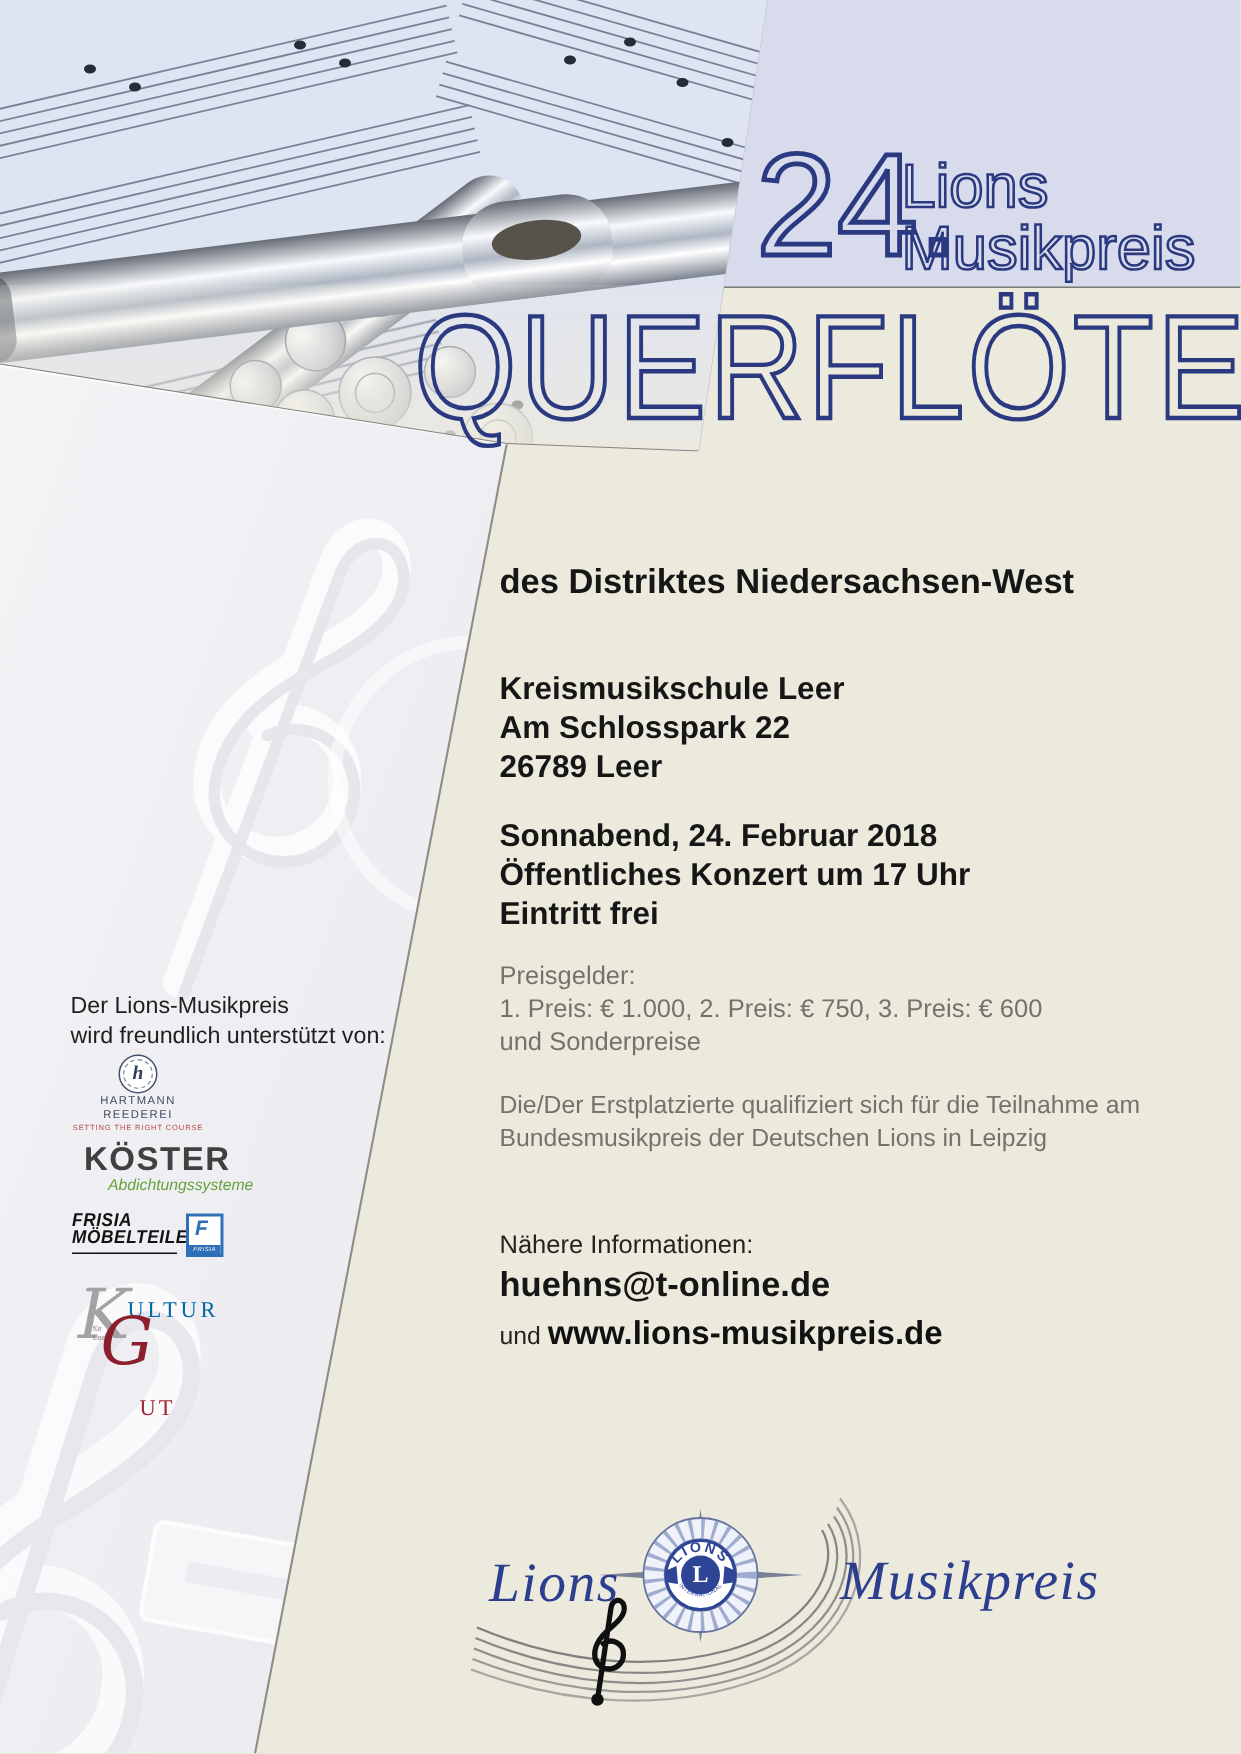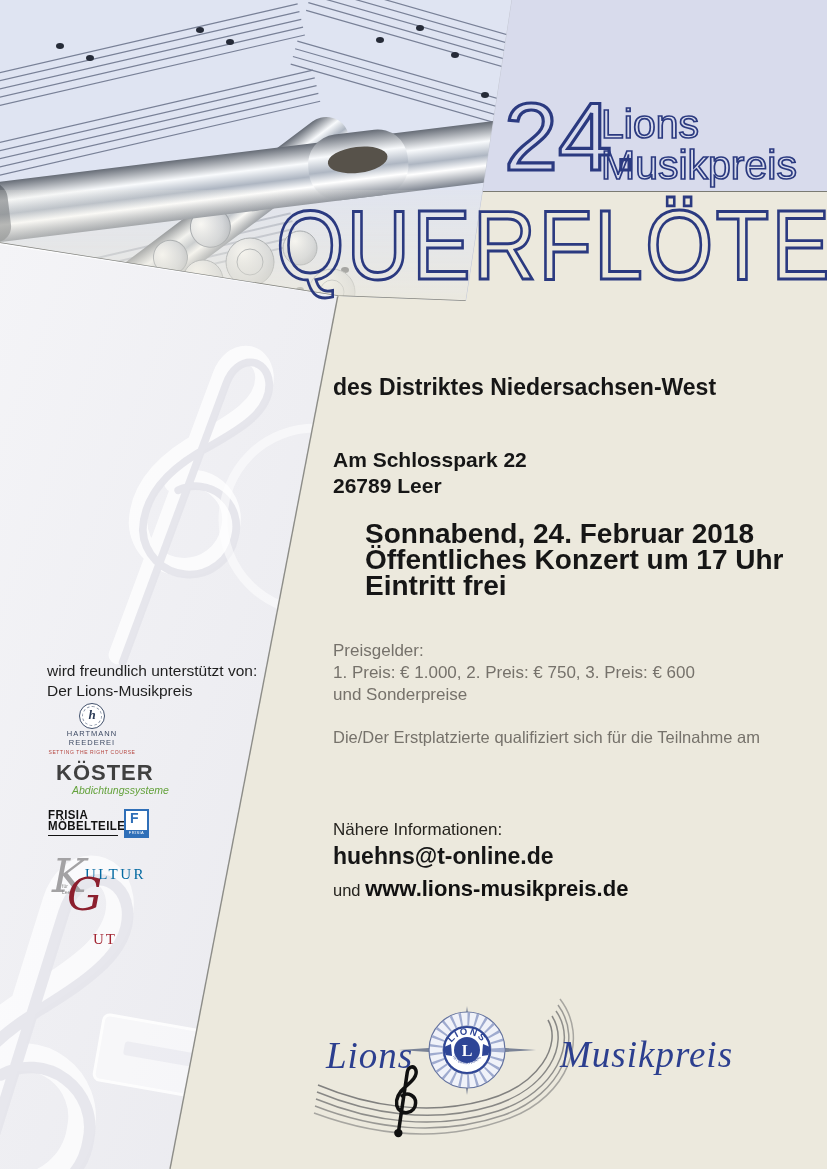--- a/index.html
+++ b/index.html
@@ -20,21 +20,21 @@
   }
   .num{left:468px;top:88px;font-size:97px;margin-left:36px;}
   .brand{left:601px;top:104px;font-size:41px;line-height:40px;}
   .instr{left:276px;top:196px;font-size:88px;letter-spacing:2px;
          transform:scaleY(1.12);transform-origin:left top;}
 
   
   .col{left:333px;color:#161616;}
   .district{top:374px;font-size:23px;font-weight:bold;}
   .venue{top:447px;font-size:21px;font-weight:bold;line-height:26px;}
-  .event{top:521px;font-size:28px;font-weight:bold;line-height:26px;margin-left:32px;}
+  .event{top:545px;font-size:21px;font-weight:bold;line-height:26px;}
   .muted{color:#76726b;}
   .prizes{top:640px;font-size:17px;line-height:22px;}
   .qual{top:726px;font-size:16.5px;line-height:22px;}
   .infohead{top:820px;font-size:17px;color:#26241f;}
   .email{top:843px;font-size:23px;font-weight:bold;}
   .undline{top:876px;font-size:16.5px;color:#26241f;}
   .undline b{font-size:22px;color:#111;margin-top:40px;}
 
   
   .sideintro{left:47px;top:661px;font-size:15.5px;line-height:20px;color:#1f1f1f;}
@@ -45,21 +45,21 @@
   .h-circ:before{content:"";position:absolute;inset:2px;border:1px dashed #8b95a8;border-radius:50%;}
   .h-circ span{position:absolute;left:0;right:0;top:3px;font-family:"Liberation Serif",serif;
                font-style:italic;font-weight:bold;font-size:13px;color:#2e3d58;}
   .h-name{margin-top:0;font-size:7.5px;letter-spacing:1px;color:#3d4a63;font-weight:normal;}
   .h-tag{margin-top:2px;font-size:5px;letter-spacing:.6px;color:#b5453f;}
 
   .koester{left:56px;top:760px;}
   .k-name{font-size:22px;font-weight:800;color:#404040;letter-spacing:1px;}
   .k-sub{font-size:10.5px;font-style:italic;color:#64a23c;margin:-2px 0 0 16px;}
 
-  .frisia{left:48px;top:809px;display:flex;gap:6px;align-items:flex-start;}
+  .frisia{left:48px;top:809px;display:flex;gap:6px;align-items:flex-start;font-style:italic;}
   .f-text{width:70px;border-bottom:1.5px solid #121212;padding-bottom:2px;color:#121212;}
   .f-l1,.f-l2{font-size:11.5px;font-weight:900;letter-spacing:.4px;line-height:11px;transform:scaleY(1.08);transform-origin:left top;}
   .f-gmbh{font-size:5px;font-weight:normal;letter-spacing:0;}
   .f-badge{width:21px;height:25px;border:2px solid #2f6fb8;background:#fff;position:relative;}
   .f-badge .f-f{position:absolute;top:0px;left:4px;font-size:14px;font-weight:900;color:#2f6fb8;line-height:15px;}
   .f-badge .f-strip{position:absolute;left:0;right:0;bottom:0;height:6px;background:#2f6fb8;
                     color:#fff;font-size:4px;text-align:center;line-height:6px;letter-spacing:.4px;}
 
   .kg{left:52px;top:853px;width:95px;height:72px;}
   .kg span{position:absolute;white-space:nowrap;}
@@ -233,50 +233,52 @@
 <div class="abs z3 thin thin-num num">24.</div>
 <div class="abs z3 brand">
   <div class="thin thin-brand">Lions</div>
   <div class="thin thin-brand">Musikpreis</div>
 </div>
 <div class="abs z3 thin thin-big instr">QUERFLÖTE</div>
 
 <div class="abs z3 col district">des Distriktes Niedersachsen-West</div>
 
 <div class="abs z3 col venue">
+  <div>Kreismusikschule Leer</div>
   <div>Am Schlosspark 22</div>
   <div>26789 Leer</div>
 </div>
 
 <div class="abs z3 col event">
   <div>Sonnabend, 24. Februar 2018</div>
   <div>Öffentliches Konzert um 17 Uhr</div>
   <div>Eintritt frei</div>
 </div>
 
 <div class="abs z3 col muted prizes">
   <div>Preisgelder:</div>
   <div>1. Preis: € 1.000, 2. Preis: € 750, 3. Preis: € 600</div>
   <div>und Sonderpreise</div>
 </div>
 
 <div class="abs z3 col muted qual">
   <div>Die/Der Erstplatzierte qualifiziert sich für die Teilnahme am</div>
+  <div>Bundesmusikpreis der Deutschen Lions in Leipzig</div>
 </div>
 
 <div class="abs z3 col infohead">Nähere Informationen:</div>
 <div class="abs z3 col email">huehns@t-online.de</div>
 <div class="abs z3 col undline">
   <span>und</span>
   <b>www.lions-musikpreis.de</b>
 </div>
 
 <div class="abs z3 sideintro">
+  <div>Der Lions-Musikpreis</div>
   <div>wird freundlich unterstützt von:</div>
-  <div>Der Lions-Musikpreis</div>
 </div>
 
 <div class="abs z3 hartmann">
   <div class="h-circ">
     <span>h</span>
   </div>
   <div class="h-name">HARTMANN REEDEREI</div>
   <div class="h-tag">SETTING THE RIGHT COURSE</div>
 </div>
 

